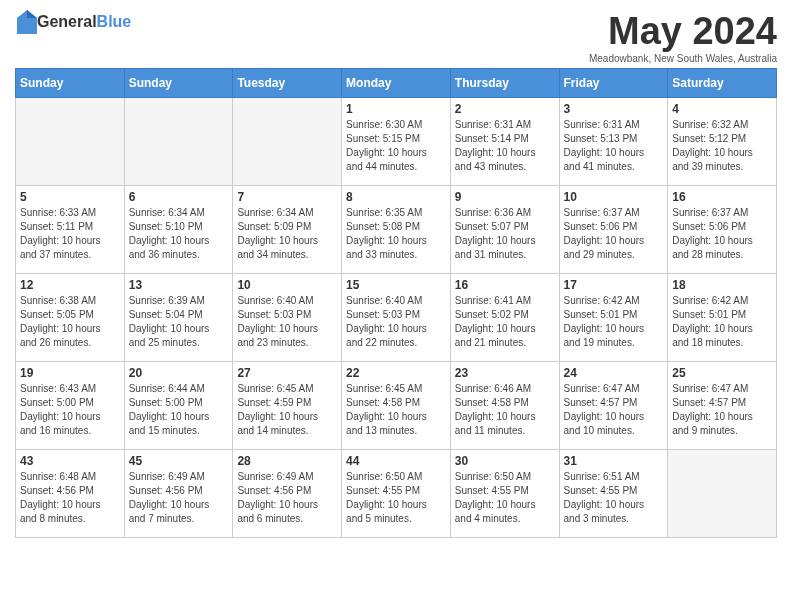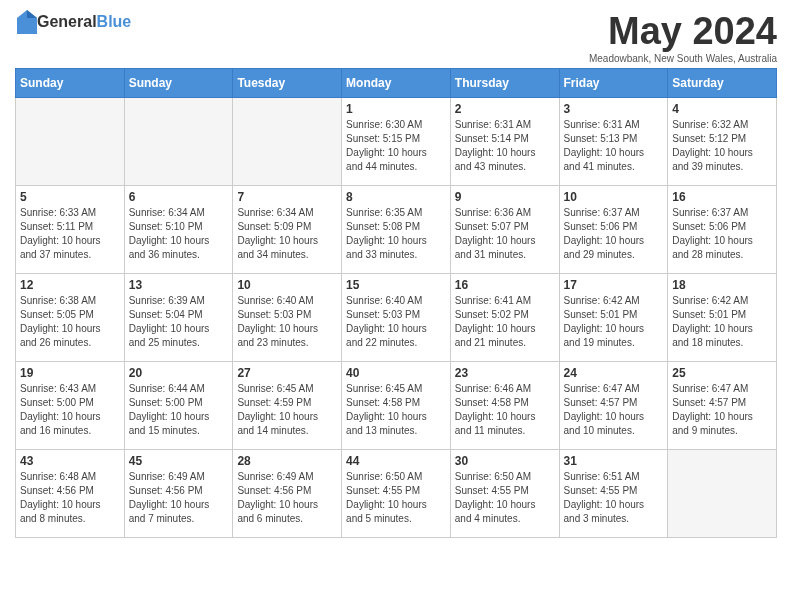--- a/index.html
+++ b/index.html
@@ -216,21 +216,21 @@
           </td>
           <td>
             <div class="day-num">20</div>
             <div class="day-info">Sunrise: 6:44 AM<br>Sunset: 5:00 PM<br>Daylight: 10 hours<br>and 15 minutes.</div>
           </td>
           <td>
             <div class="day-num">27</div>
             <div class="day-info">Sunrise: 6:45 AM<br>Sunset: 4:59 PM<br>Daylight: 10 hours<br>and 14 minutes.</div>
           </td>
           <td>
-            <div class="day-num">40</div>
+            <div class="day-num">22</div>
             <div class="day-info">Sunrise: 6:45 AM<br>Sunset: 4:58 PM<br>Daylight: 10 hours<br>and 13 minutes.</div>
           </td>
           <td>
             <div class="day-num">23</div>
             <div class="day-info">Sunrise: 6:46 AM<br>Sunset: 4:58 PM<br>Daylight: 10 hours<br>and 11 minutes.</div>
           </td>
           <td>
             <div class="day-num">24</div>
             <div class="day-info">Sunrise: 6:47 AM<br>Sunset: 4:57 PM<br>Daylight: 10 hours<br>and 10 minutes.</div>
           </td>

